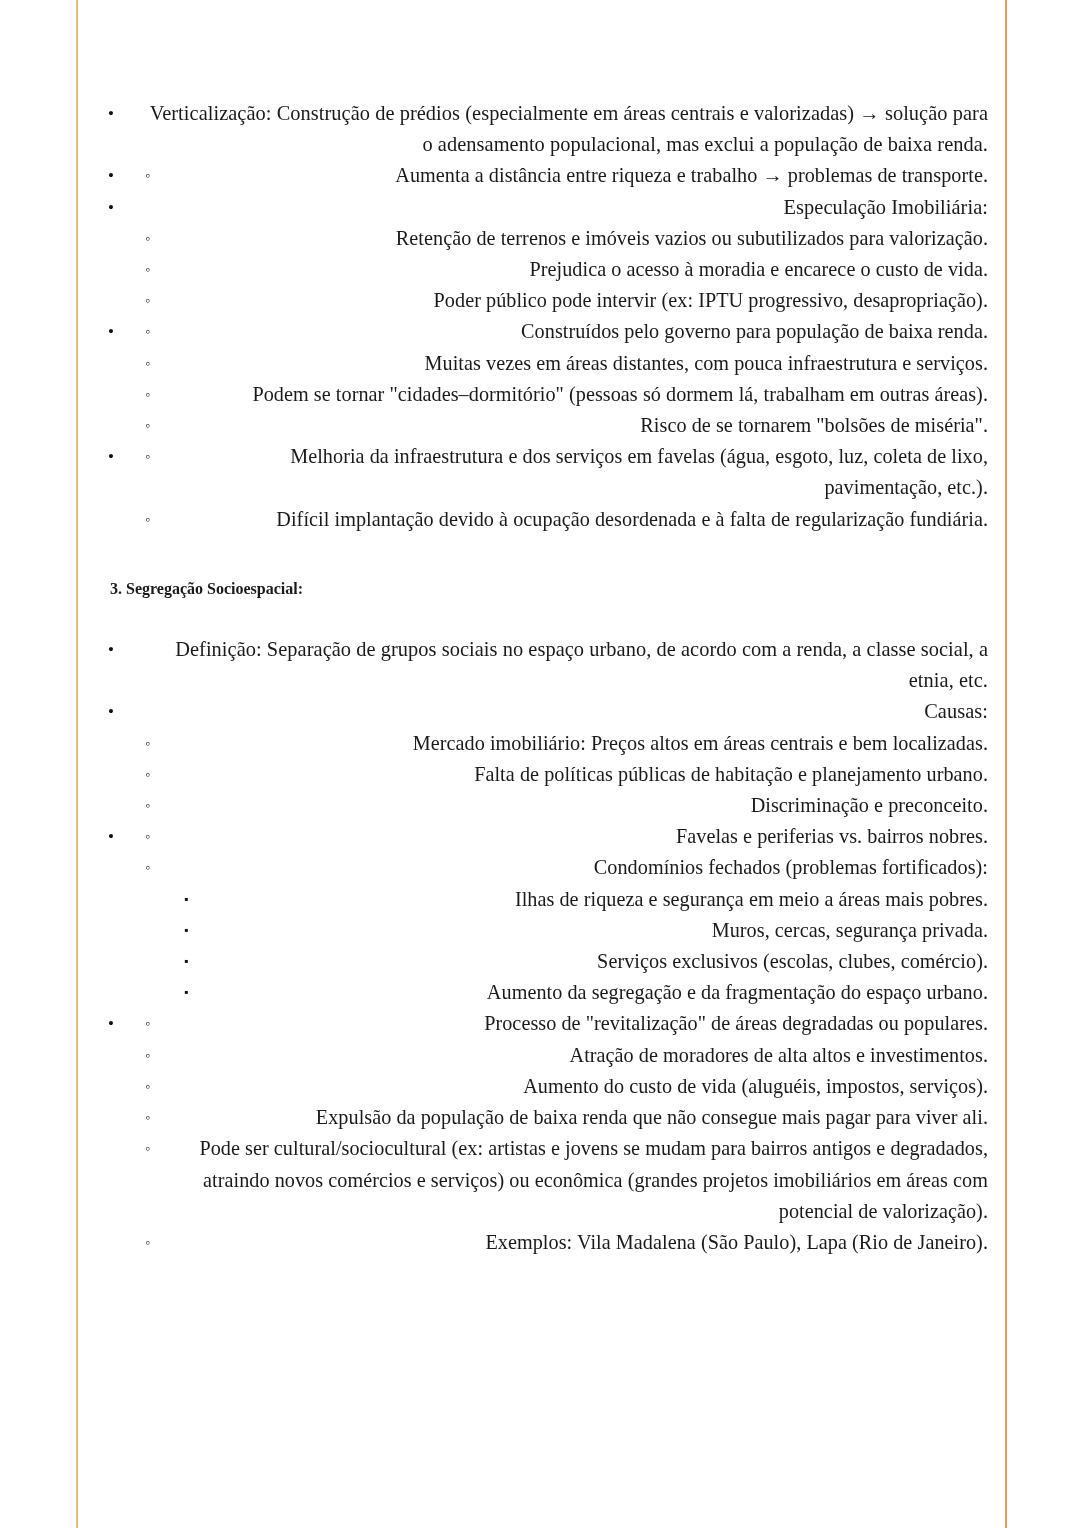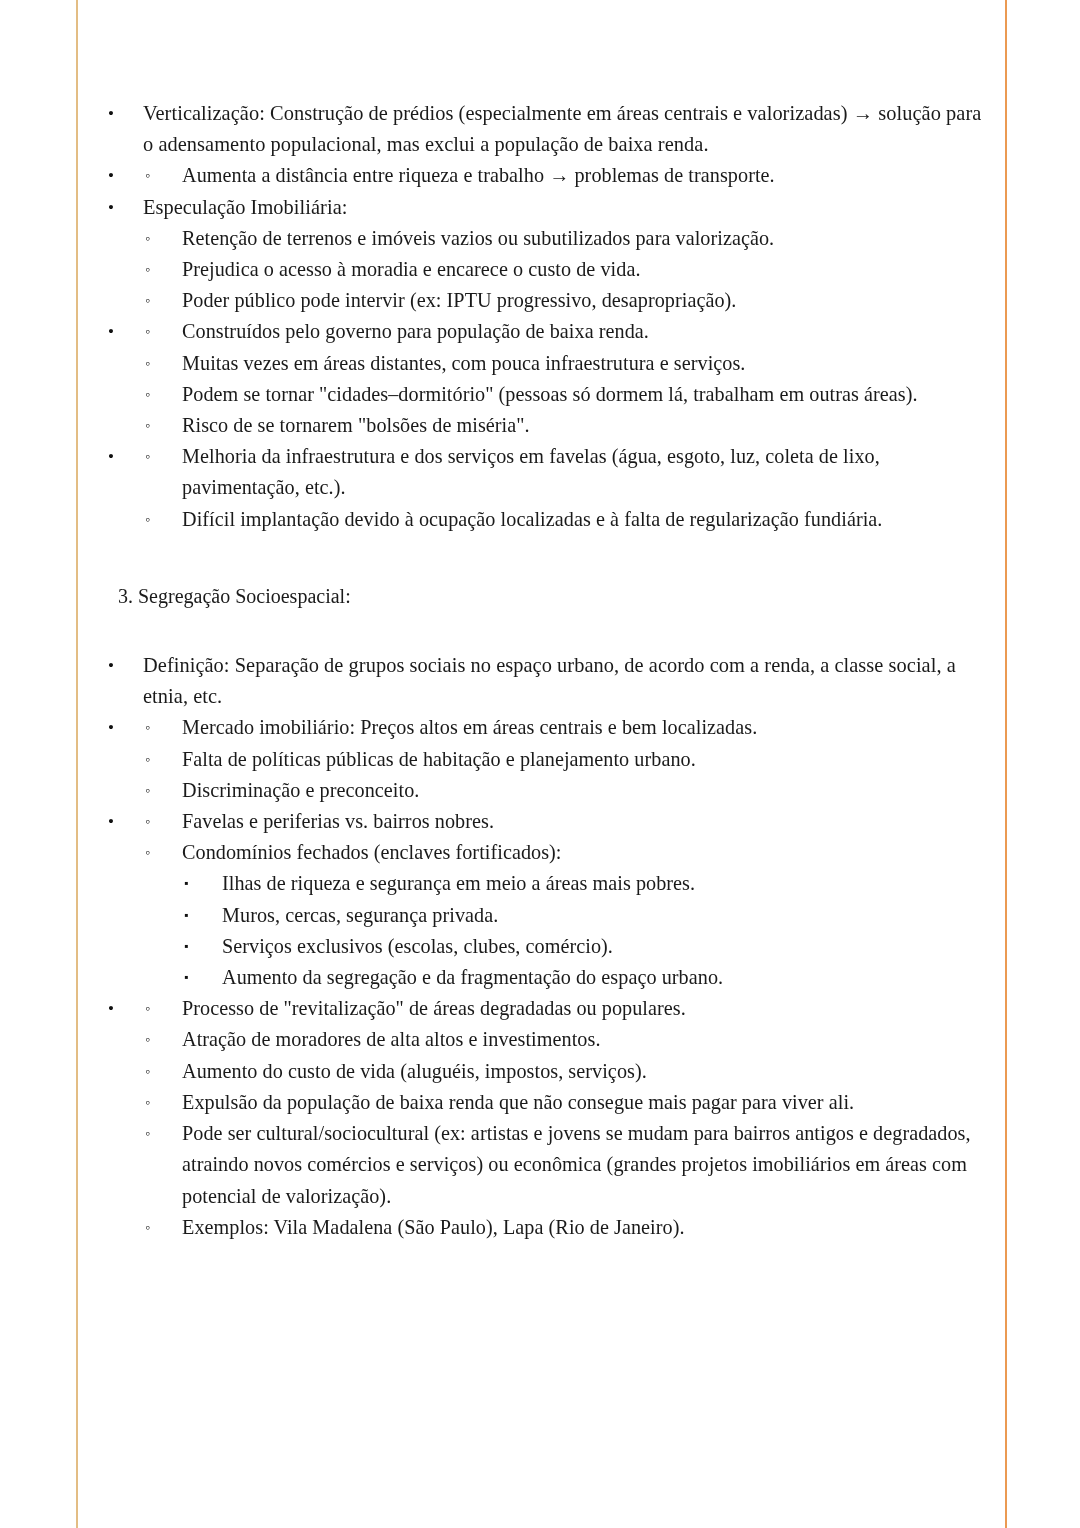--- a/index.html
+++ b/index.html
@@ -56,20 +56,21 @@
     left: 0;
     top: 0;
     width: 22px;
     text-align: left;
     line-height: 31.2px;
     color: #111;
     user-select: none;
   }
   li.item > .txt {
     display: block;
+    text-align: right;
   }
 
   
   ul.lvl1 > li.item {
     padding-left: 35px;
     margin-bottom: 0;
   }
   ul.lvl1 > li.item > .bullet { font-size: 17px; }
 
   
@@ -92,24 +93,24 @@
   }
   ul.lvl3 > li.item > .bullet { font-size: 12px; }
 
   
   li.item > ul.lvl2 { margin-left: 2px; }
   li.item > ul.lvl3 { margin-left: 2px; }
 
   
   h2.section-heading {
     font-family: "Liberation Serif", "DejaVu Serif", serif;
-    font-weight: normal;
-    font-size: 20px;
+    font-weight: bold;
+    font-size: 16px;
     line-height: 31.2px;
-    margin: 8px;
+    margin: 0;
     padding: 0;
     position: relative;
     left: 2px;
   }
   .spacer-before-heading { height: 38px; }
   .spacer-after-heading  { height: 30px; }
 </style>
 </head>
 <body style="background: rgb(255, 255, 255); color: rgb(26, 26, 26);">
 
@@ -172,35 +173,36 @@
       </li>
       <li class="item">
         <span class="bullet">•</span>
         <ul class="lvl2">
           <li class="item">
             <span class="bullet">◦</span>
             <span class="txt">Melhoria da infraestrutura e dos serviços em favelas (água, esgoto, luz, coleta de lixo, pavimentação, etc.).</span>
           </li>
           <li class="item">
             <span class="bullet">◦</span>
-            <span class="txt">Difícil implantação devido à ocupação localizadas e à falta de regularização fundiária.</span>
+            <span class="txt">Difícil implantação devido à ocupação desordenada e à falta de regularização fundiária.</span>
           </li>
         </ul>
       </li>
     </ul>
     <div class="spacer-before-heading"></div>
     <h2 class="section-heading">3. Segregação Socioespacial:</h2>
     <div class="spacer-after-heading"></div>
     <ul class="lvl1">
       <li class="item">
         <span class="bullet">•</span>
         <span class="txt">Definição: Separação de grupos sociais no espaço urbano, de acordo com a renda, a classe social, a etnia, etc.</span>
       </li>
       <li class="item">
         <span class="bullet">•</span>
+        <span class="txt">Causas:</span>
         <ul class="lvl2">
           <li class="item">
             <span class="bullet">◦</span>
             <span class="txt">Mercado imobiliário: Preços altos em áreas centrais e bem localizadas.</span>
           </li>
           <li class="item">
             <span class="bullet">◦</span>
             <span class="txt">Falta de políticas públicas de habitação e planejamento urbano.</span>
           </li>
           <li class="item">
@@ -211,21 +213,21 @@
       </li>
       <li class="item">
         <span class="bullet">•</span>
         <ul class="lvl2">
           <li class="item">
             <span class="bullet">◦</span>
             <span class="txt">Favelas e periferias vs. bairros nobres.</span>
           </li>
           <li class="item">
             <span class="bullet">◦</span>
-            <span class="txt">Condomínios fechados (enclaves fortificados):</span>
+            <span class="txt">Condomínios fechados (problemas fortificados):</span>
             <ul class="lvl3">
               <li class="item">
                 <span class="bullet">▪</span>
                 <span class="txt">Ilhas de riqueza e segurança em meio a áreas mais pobres.</span>
               </li>
               <li class="item">
                 <span class="bullet">▪</span>
                 <span class="txt">Muros, cercas, segurança privada.</span>
               </li>
               <li class="item">

